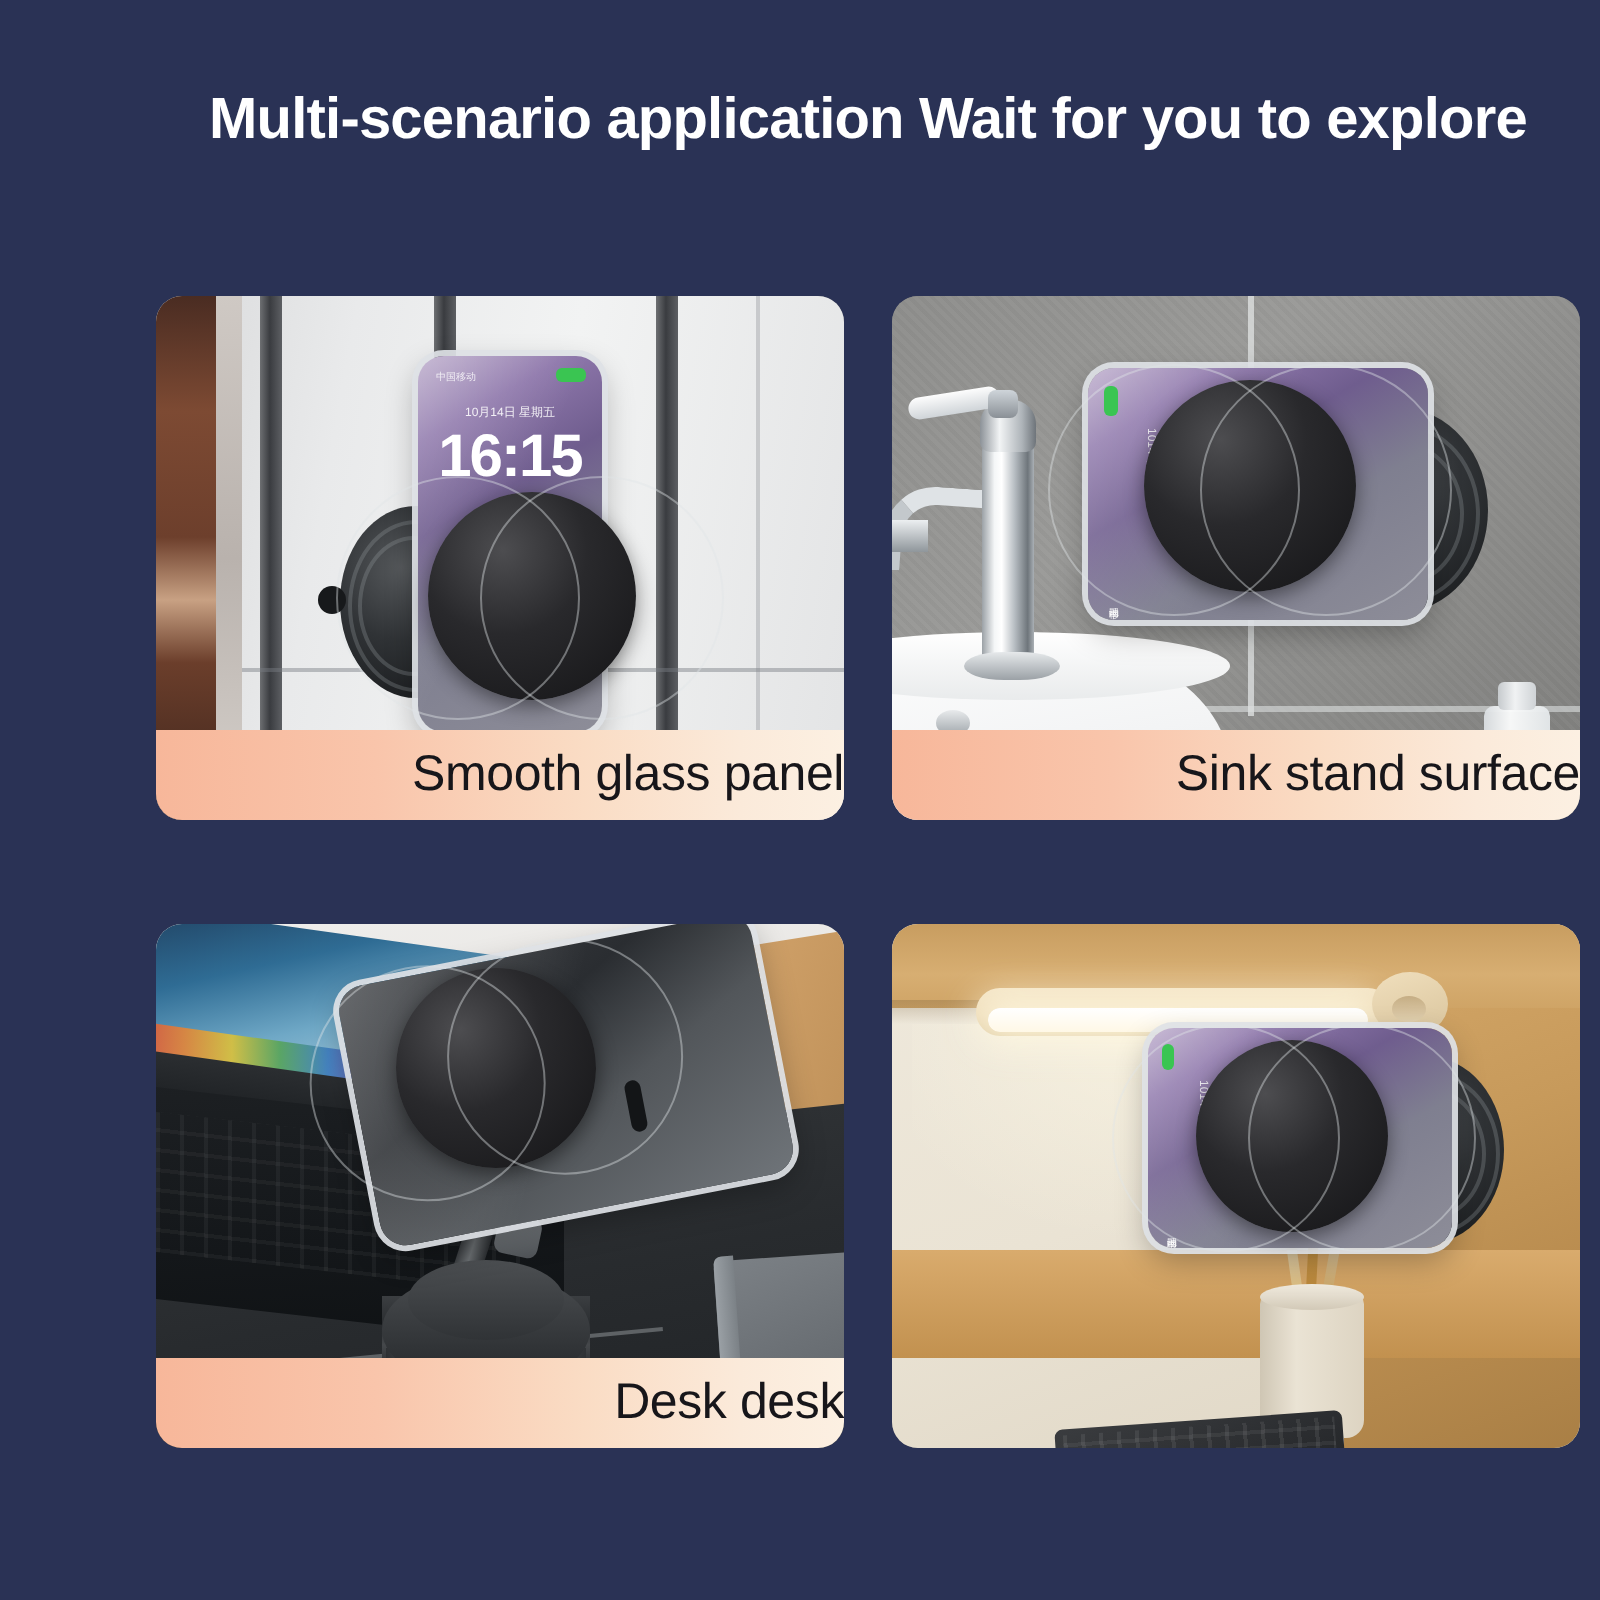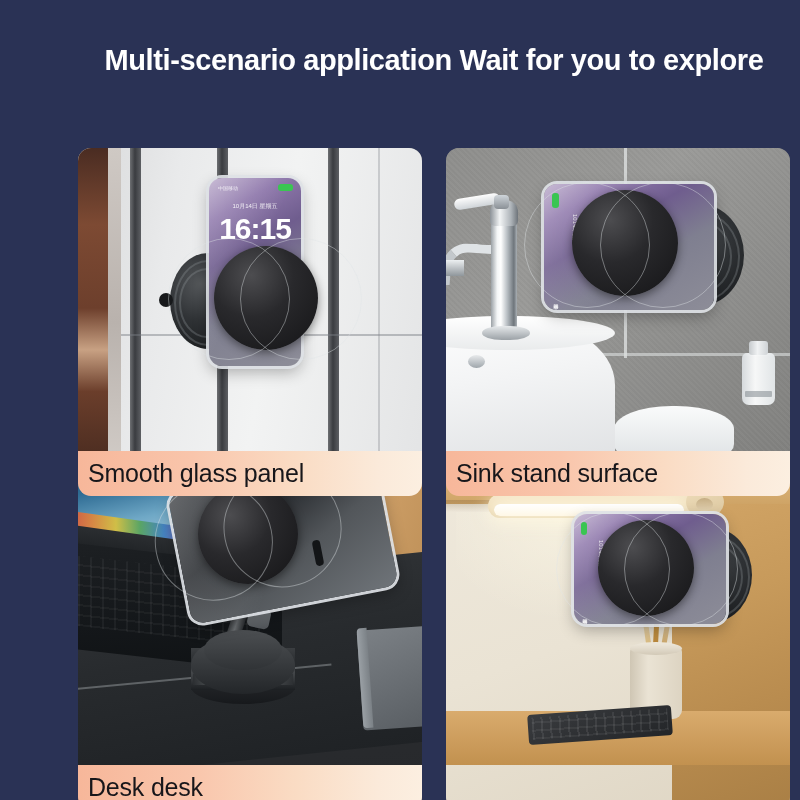--- a/index.html
+++ b/index.html
@@ -19,37 +19,36 @@
   }
   .subtitle{
     position:absolute;left:0;top:94px;width:800px;text-align:center;
     color:#e7eaf4;font-size:21px;font-weight:normal;letter-spacing:-0.2px;
     white-space:nowrap;
   }
 
   
   .grid{position:absolute;left:44px;top:148px;width:712px;height:612px;}
   .panel{
-    position:absolute;width:344px;height:348px;border-radius:13px;
+    position:absolute;width:344px;height:262px;border-radius:13px;
     overflow:hidden;background:#737373;
   }
   .p-tl{left:0;top:0;}
   .p-tr{left:368px;top:0;}
   .p-bl{left:0;top:314px;}
   .p-br{left:368px;top:314px;}
 
   .scene{position:absolute;inset:0;overflow:hidden;}
 
   
   .caption{
     position:absolute;left:0;bottom:0;width:100%;height:45px;
     background:linear-gradient(90deg,#f7b79a 0%,#f9c5ab 32%,#fadcc4 62%,#fbeada 85%,#fcf0e2 100%);
-    display:flex;align-items:center;justify-content:flex-start;
+    display:flex;align-items:center;justify-content:flex-end;
     z-index:40;
-    padding-left:10px;
   }
   .caption span{
     color:#17161a;font-size:25px;letter-spacing:-0.2px;white-space:nowrap;
   }
 
   
   .glass-bg{position:absolute;inset:0;background:linear-gradient(100deg,#d8d9da 0%,#e9eaeb 26%,#f2f3f3 55%,#e3e4e5 100%);}
   .wood-strip{position:absolute;left:0;top:0;width:30px;height:100%;
     background:linear-gradient(180deg,#4a2c22 0%,#7d4a33 22%,#6d3f2c 46%,#c8a183 58%,#6b3e2b 70%,#3a231b 100%);}
   .wood-strip2{position:absolute;left:30px;top:0;width:13px;height:100%;

